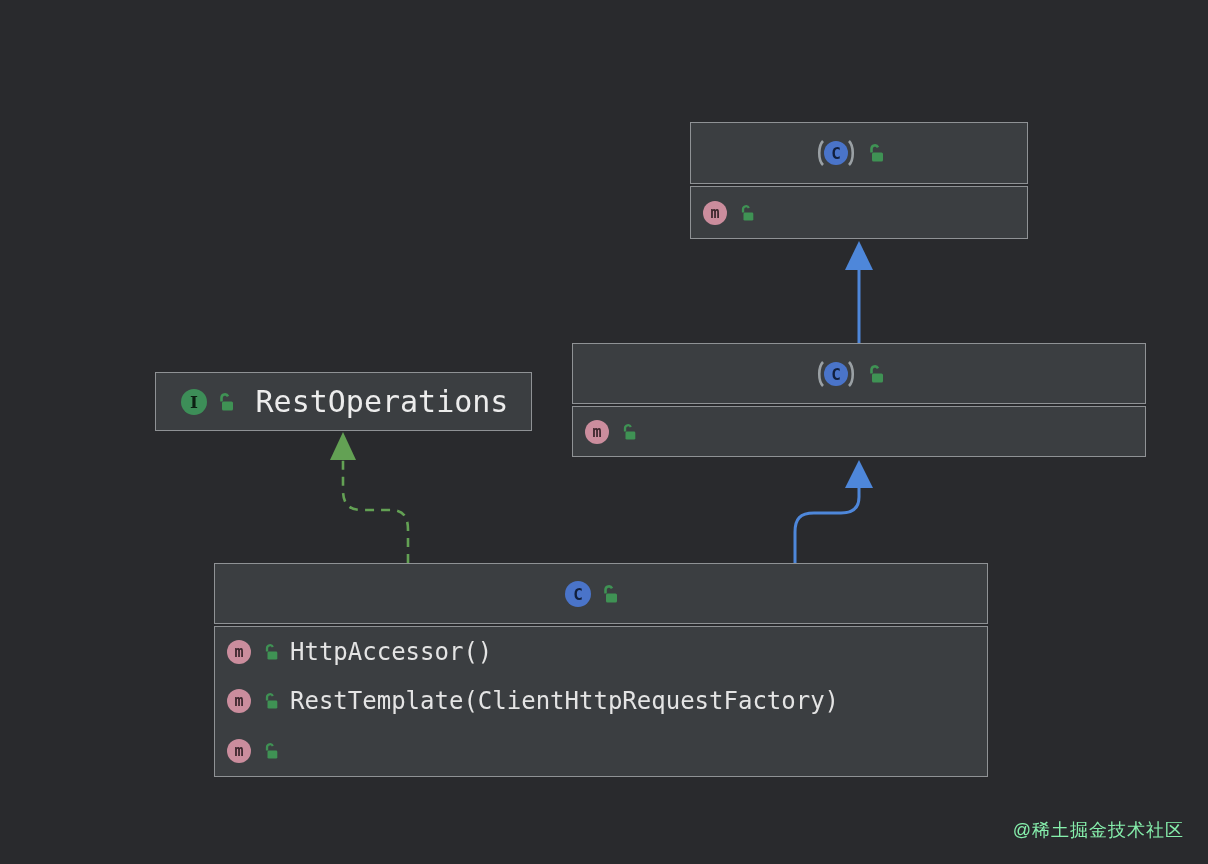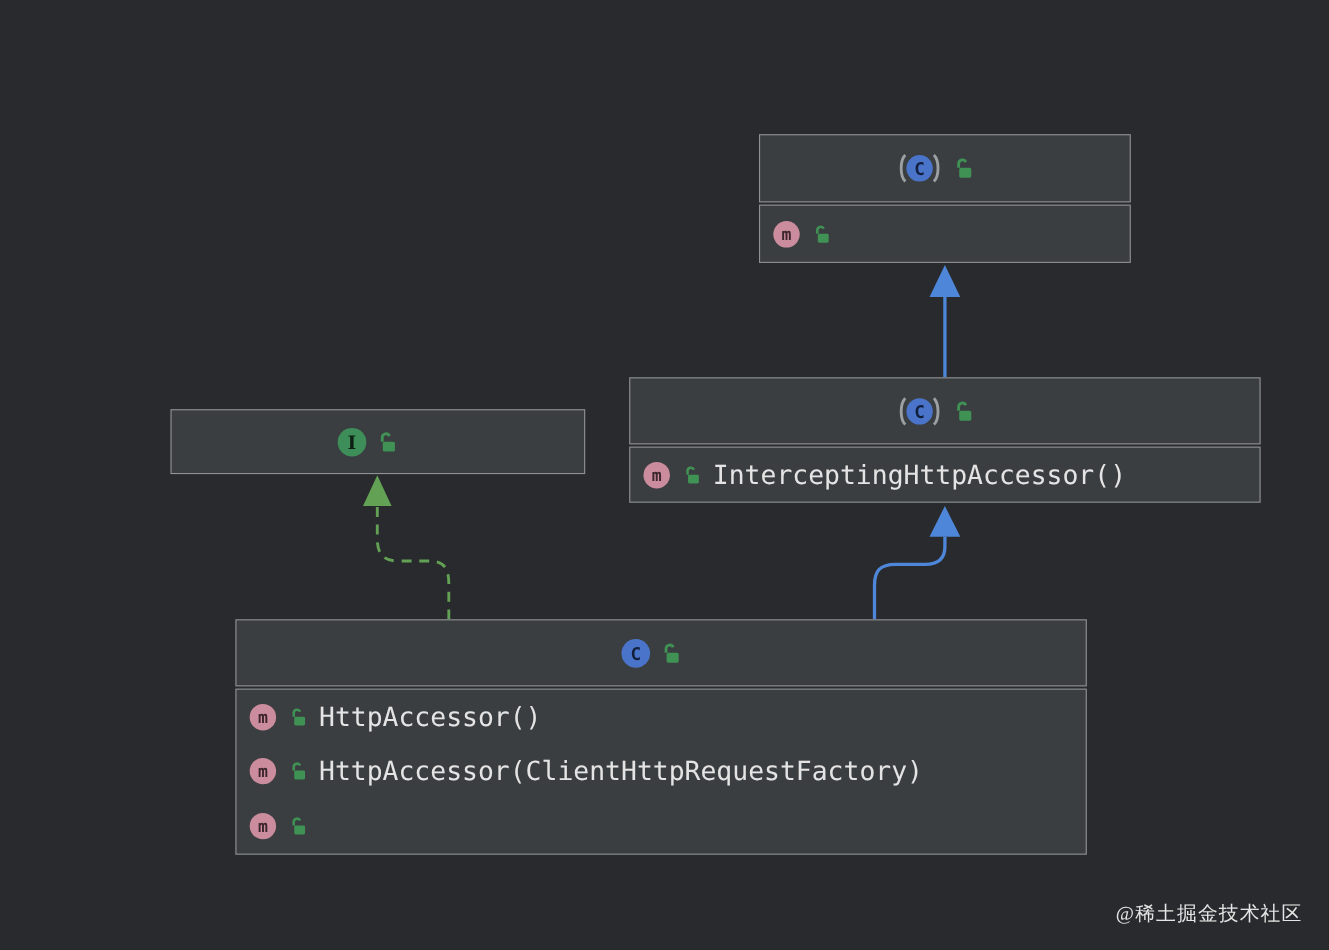--- a/index.html
+++ b/index.html
@@ -23,22 +23,22 @@
     white-space:nowrap; box-sizing:border-box;
   }
   .hdr-icon { margin-right:8px; flex:0 0 auto; }
   .hdr-lock { margin-right:20px; flex:0 0 auto; }
   .mem-icon, .mem-lock { flex:0 0 auto; }
   svg text { user-select:none; }
   .edges { position:absolute; left:0; top:0; pointer-events:none; }
   .edges * { pointer-events:auto; }
   .watermark {
     position:absolute; right:24px; bottom:22px;
-    color:#e5e5e5; font-size:18px;
-    font-family:Liberation Serif, serif;
+    color:#86efac; font-size:18px;
+    font-family:Liberation Sans, sans-serif;
     letter-spacing:1px;
     margin-left:24px;
   }
 </style>
 </head>
 <body>
 
 <div class="stage">
 
   <svg class="edges" width="1208" height="864" viewBox="0 0 1208 864">
@@ -102,35 +102,35 @@
     <div class="compartment members">
       <div class="member-row" style="height:49px;">
         <svg class="mem-icon" width="28" height="28" viewBox="0 0 28 28">
           <circle cx="14" cy="14" r="12" fill="#cb8d9d"></circle>
           <text x="14" y="19" text-anchor="middle" font-size="15" font-weight="bold" fill="#3c262c">m</text>
         </svg>
         <svg class="mem-lock" width="17" height="18" viewBox="0 0 19 20">
           <path d="M4.5 9.5 L4.5 5.8 A3.4 3.4 0 0 1 11 4.4" stroke="#3f9254" stroke-width="2.6" fill="none"></path>
           <rect x="5" y="9.5" width="11" height="9" rx="1.5" fill="#3f9254"></rect>
         </svg>
-        <span>InterceptingHttpAccessor()</span>
       </div>
     </div>
   </div>
 
   <div class="class-box" style="left:155px; top:372px; width:377px;">
     <div class="compartment class-header" style="height:59px;">
       <svg class="hdr-icon" width="30" height="30" viewBox="0 0 30 30">
         <circle cx="15" cy="15" r="13" fill="#3d8e58"></circle>
         <text x="15" y="21" text-anchor="middle" font-size="17" font-weight="bold" font-family="DejaVu Serif, serif" fill="#0d2013">I</text>
       </svg>
       <svg class="hdr-lock" width="19" height="20" viewBox="0 0 19 20">
         <path d="M4.5 9.5 L4.5 5.8 A3.4 3.4 0 0 1 11 4.4" stroke="#3f9254" stroke-width="2.6" fill="none"></path>
         <rect x="5" y="9.5" width="11" height="9" rx="1.5" fill="#3f9254"></rect>
       </svg>
+      <span>RestOperations</span>
     </div>
   </div>
 
   <div class="class-box" style="left:214px; top:563px; width:774px;">
     <div class="compartment class-header" style="height:61px;">
       <svg class="hdr-icon" width="30" height="30" viewBox="0 0 30 30">
         <circle cx="15" cy="15" r="13" fill="#4a74c9"></circle>
         <text x="15" y="21" text-anchor="middle" font-size="16" font-weight="bold" fill="#111f3d">C</text>
       </svg>
       <svg class="hdr-lock" width="19" height="20" viewBox="0 0 19 20">
@@ -152,21 +152,21 @@
       </div>
       <div class="member-row" style="height:49px;">
         <svg class="mem-icon" width="28" height="28" viewBox="0 0 28 28">
           <circle cx="14" cy="14" r="12" fill="#cb8d9d"></circle>
           <text x="14" y="19" text-anchor="middle" font-size="15" font-weight="bold" fill="#3c262c">m</text>
         </svg>
         <svg class="mem-lock" width="17" height="18" viewBox="0 0 19 20">
           <path d="M4.5 9.5 L4.5 5.8 A3.4 3.4 0 0 1 11 4.4" stroke="#3f9254" stroke-width="2.6" fill="none"></path>
           <rect x="5" y="9.5" width="11" height="9" rx="1.5" fill="#3f9254"></rect>
         </svg>
-        <span>HttpAccessor(ClientHttpRequestFactory)</span>
+        <span>RestTemplate(ClientHttpRequestFactory)</span>
       </div>
       <div class="member-row" style="height:51px;">
         <svg class="mem-icon" width="28" height="28" viewBox="0 0 28 28">
           <circle cx="14" cy="14" r="12" fill="#cb8d9d"></circle>
           <text x="14" y="19" text-anchor="middle" font-size="15" font-weight="bold" fill="#3c262c">m</text>
         </svg>
         <svg class="mem-lock" width="17" height="18" viewBox="0 0 19 20">
           <path d="M4.5 9.5 L4.5 5.8 A3.4 3.4 0 0 1 11 4.4" stroke="#3f9254" stroke-width="2.6" fill="none"></path>
           <rect x="5" y="9.5" width="11" height="9" rx="1.5" fill="#3f9254"></rect>
         </svg>

